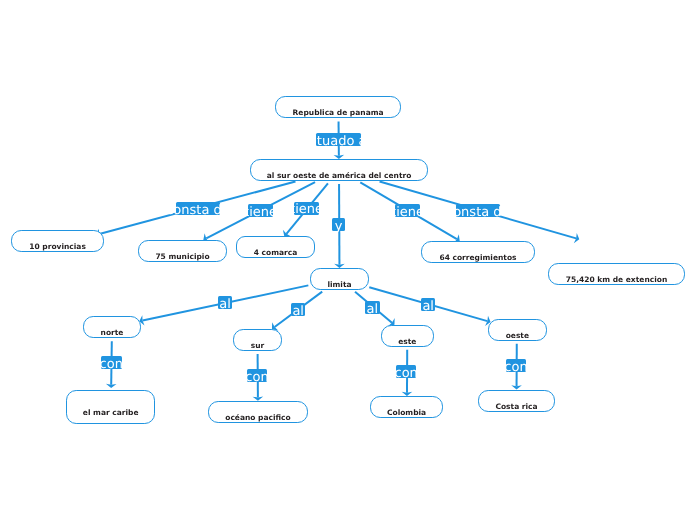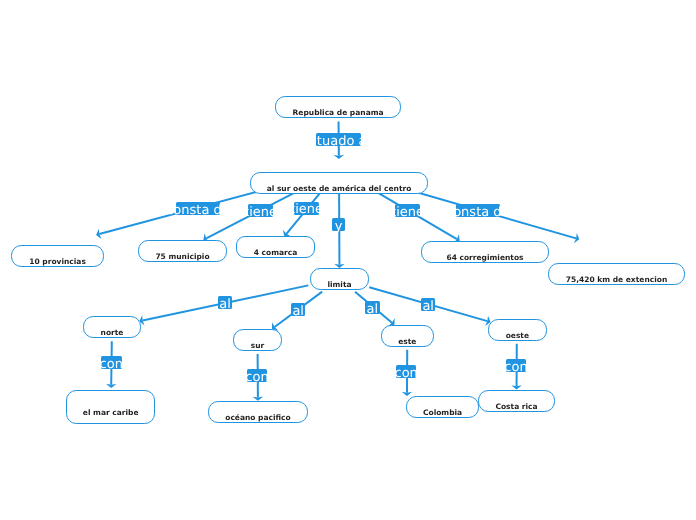--- a/index.html
+++ b/index.html
@@ -46,34 +46,34 @@
       <polygon points="111.14972144846699,388.10000000006977 105.90872556289732,383.82659829563784 111.19567799420325,384.8003200162071 116.5076976322744,383.97421629103303" fill="#2094e0"></polygon>
       <line x1="257.5990953781214" y1="353.8999153738585" x2="257.90229540883433" y2="397.5000797903749" stroke="#2094e0" stroke-width="2"></line>
       <polygon points="257.92524339360233,400.8000000000156 252.59616501568678,396.63695740570637 257.90229540883433,397.50007979037485 263.1959087193811,396.56324569705754" fill="#2094e0"></polygon>
       <line x1="407.21994413051493" y1="349.7999447683497" x2="406.97893229171046" y2="392.7000520755388" stroke="#2094e0" stroke-width="2"></line>
       <polygon points="406.9603932584269,396.0000000000135 401.68407202814666,391.7702914669236 406.9789322917105,392.7000520755388 412.2839047552472,391.829841088986" fill="#2094e0"></polygon>
       <line x1="516.7794556578574" y1="343.7999571128161" x2="516.569554255265" y2="386.2000404364874" stroke="#2094e0" stroke-width="2"></line>
       <polygon points="516.5532178217821,389.50000000001864 511.2740745896344,385.273814162355 516.569554255265,386.2000404364874 521.8739447027953,385.3262887668756" fill="#2094e0"></polygon>
     </svg>
 
   <div class="node" style="left: 275.3px; top: 96.4px; width: 126.2px; height: 21.5px;">Republica de panama</div>
-  <div class="node" style="left: 250px; top: 159.1px; width: 178px; height: 21.5px; margin-top: 13px;">al sur oeste de américa del centro</div>
-  <div class="node" style="left: 10.8px; top: 245px; width: 93.2px; height: 21.5px;">10 provincias</div>
+  <div class="node" style="left: 250px; top: 159.1px; width: 178px; height: 21.5px;">al sur oeste de américa del centro</div>
+  <div class="node" style="left: 10.8px; top: 230px; width: 93.2px; height: 21.5px;">10 provincias</div>
   <div class="node" style="left: 138px; top: 239.9px; width: 89px; height: 21.5px;">75 municipio</div>
   <div class="node" style="left: 236px; top: 236.4px; width: 79px; height: 21.5px; border-radius: 9px;">4 comarca</div>
-  <div class="node" style="left: 421px; top: 240.9px; width: 128px; height: 21.5px;">64 corregimientos</div>
+  <div class="node" style="left: 421px; top: 240.9px; width: 114px; height: 21.5px;">64 corregimientos</div>
   <div class="node" style="left: 548px; top: 239.3px; width: 137px; height: 21.5px; margin-top: 24px;">75,420 km de extencion</div>
   <div class="node" style="left: 310px; top: 268px; width: 59px; height: 21.5px;">limita</div>
   <div class="node" style="left: 83px; top: 316.3px; width: 58px; height: 21.5px;">norte</div>
   <div class="node" style="left: 233px; top: 328.9px; width: 49px; height: 21.5px;">sur</div>
   <div class="node" style="left: 381px; top: 324.8px; width: 52.6px; height: 21.5px;">este</div>
   <div class="node" style="left: 487.5px; top: 318.8px; width: 58.7px; height: 21.5px;">oeste</div>
   <div class="node" style="left: 66.3px; top: 390px; width: 89.4px; height: 34px;">el mar caribe</div>
   <div class="node" style="left: 208px; top: 400.8px; width: 100px; height: 21.5px;">océano pacifico</div>
-  <div class="node" style="left: 370.3px; top: 396px; width: 73.2px; height: 21.5px; margin-left: 36px;">Colombia</div>
+  <div class="node" style="left: 370.3px; top: 396px; width: 73.2px; height: 21.5px;">Colombia</div>
   <div class="node" style="left: 478px; top: 389.5px; width: 77px; height: 21.5px;">Costa rica</div>
 
   <div class="lbl" style="left: 316px; top: 132.6px; width: 44.5px; height: 13px;">situado al</div>
   <div class="lbl" style="left: 175.5px; top: 201.6px; width: 44px; height: 13.2px;">consta de</div>
   <div class="lbl" style="left: 247.5px; top: 204px; width: 25px; height: 13px;">tiene</div>
   <div class="lbl" style="left: 294px; top: 202.3px; width: 25px; height: 12.9px;">tiene</div>
   <div class="lbl" style="left: 332px; top: 218.2px; width: 13px; height: 13px;">y</div>
   <div class="lbl" style="left: 394.6px; top: 204.3px; width: 25.1px; height: 13.2px;">tiene</div>
   <div class="lbl" style="left: 455.6px; top: 203.8px; width: 43.6px; height: 13.1px;">consta de</div>
   <div class="lbl" style="left: 218px; top: 296.4px; width: 14.3px; height: 13.2px;">al</div>

